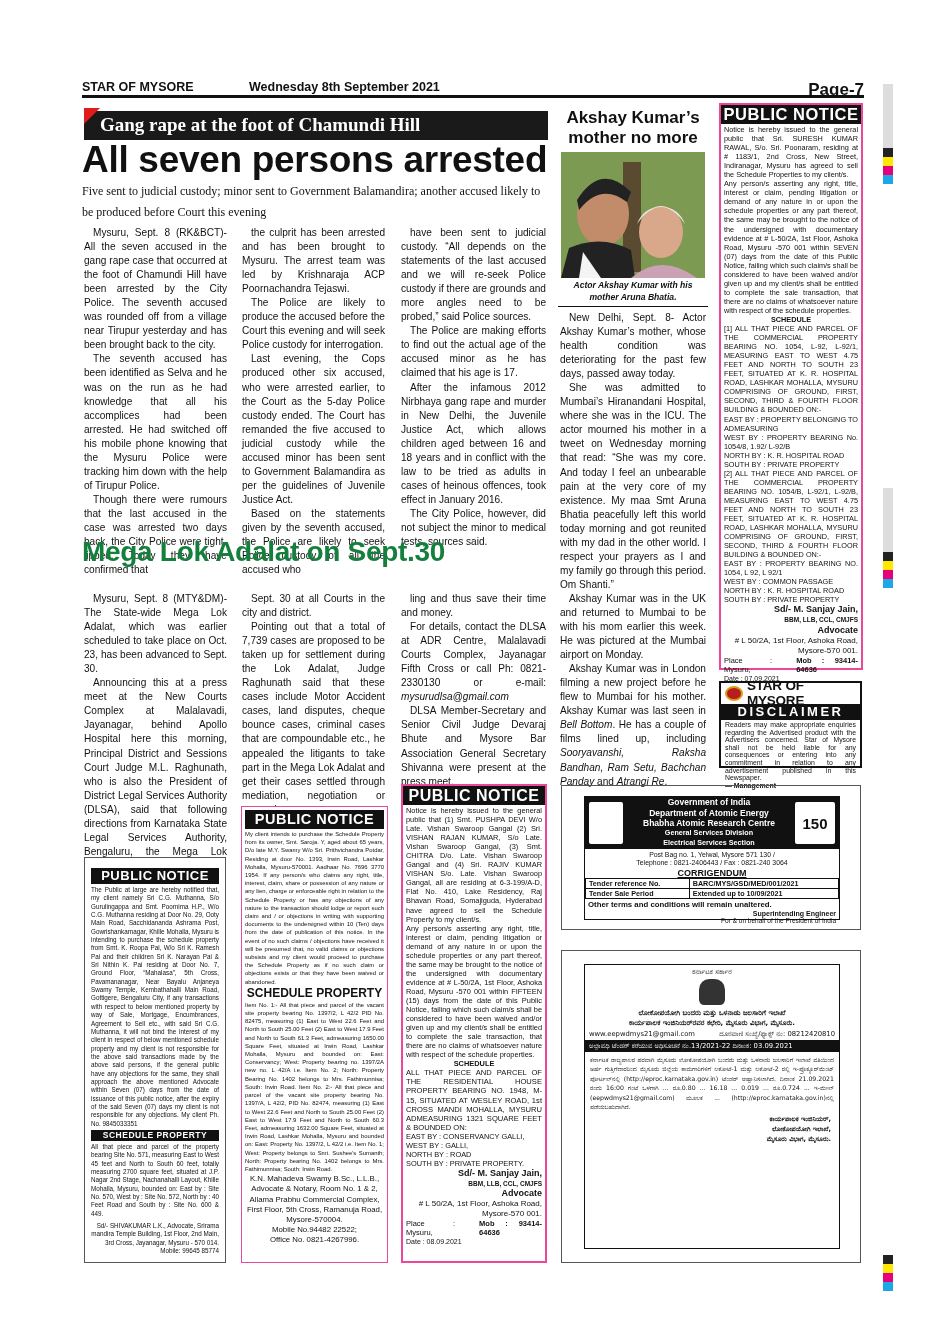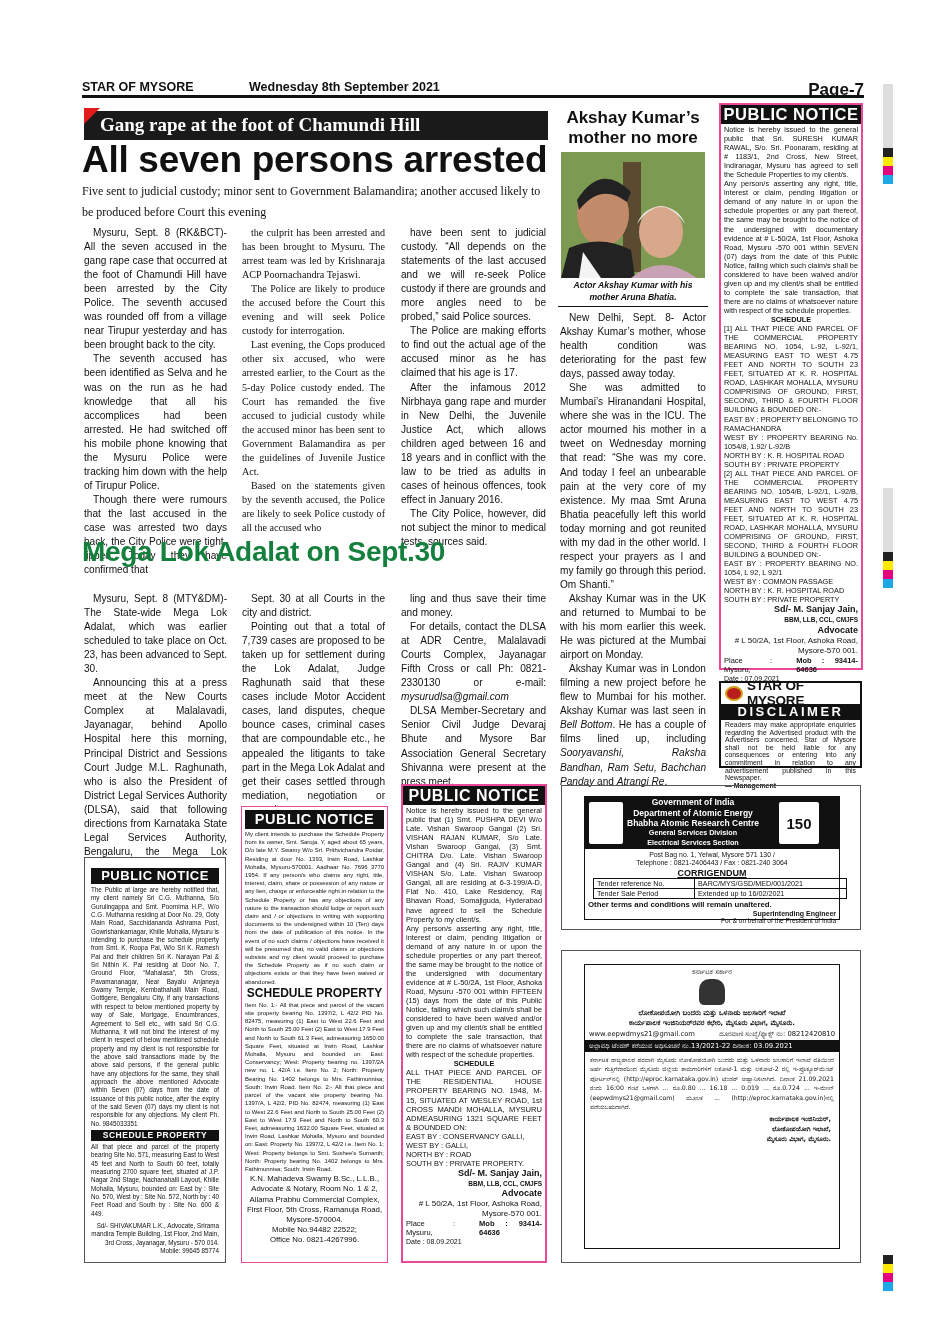--- a/index.html
+++ b/index.html
@@ -59,24 +59,24 @@
   #disclaimer .title { background: #111; color: #fff; font-weight: bold; font-size: 13px; letter-spacing: 2.5px; text-align: center; height: 16px; line-height: 16px; }
   #disclaimer .txt { font-size: 6.9px; line-height: 7.6px; padding: 1px 4px; text-align: justify; }
 
   
   #barc-frame { left: 561px; top: 785px; width: 300px; height: 145px; border: 1px solid #555; }
   #barc { left: 584px; top: 796px; width: 256px; height: 124px; border: 1px solid #111; }
   #barc .head { background: #111; color: #fff; height: 52px; display: flex; align-items: center; }
   #barc .head .em { width: 34px; height: 42px; margin: 0 4px; background: #fff; border-radius: 2px; }
   #barc .head .txt { flex: 1; text-align: center; font-weight: bold; font-size: 8.5px; line-height: 10.3px; }
   #barc .head .txt .sm { font-size: 7.2px; }
-  #barc .head .logo150 { width: 40px; height: 42px; margin: 0 20px; background: #fff; border-radius: 2px; display:flex; align-items:center; justify-content:center; color:#111; font-weight:bold; font-size:15px;}
+  #barc .head .logo150 { width: 40px; height: 42px; margin: 0 4px; background: #fff; border-radius: 2px; display:flex; align-items:center; justify-content:center; color:#111; font-weight:bold; font-size:15px;}
   #barc .addr { text-align: center; font-size: 6.9px; line-height: 8.4px; margin-top: 2px; }
   #barc .corr { text-align: center; font-weight: bold; font-size: 9px; text-decoration: underline; }
-  #barc table { width: 100%; border-collapse: collapse; font-size: 7.2px; font-weight: normal; margin-left: 8px; }
+  #barc table { width: 100%; border-collapse: collapse; font-size: 7.2px; font-weight: bold; }
   #barc td { border: 1px solid #111; padding: 0 3px; height: 10px; }
   #barc .other { font-weight: bold; font-size: 7.8px; padding: 1px 3px; }
   #barc .se { text-align: right; font-weight: bold; font-size: 7px; padding-right: 3px; }
   #barc .pres { text-align: right; font-size: 6.5px; padding-right: 3px; }
 
   
   #pwd-frame { left: 561px; top: 950px; width: 300px; height: 313px; border: 1px solid #555; }
   #pwd { left: 584px; top: 964px; width: 256px; height: 285px; border: 1px solid #111; font-family: "DejaVu Sans", sans-serif; }
   #pwd .gov { text-align: center; font-size: 7px; margin-top: 3px; }
   #pwd .emblem { margin: 3px auto; width: 26px; height: 26px; background: #333; border-radius: 40% 40% 20% 20%; }
@@ -121,21 +121,21 @@
   <span>Gang rape at the foot of Chamundi Hill</span>
 </div>
 <div id="headline" class="abs">All seven persons arrested</div>
 <div id="deck" class="abs">Five sent to judicial custody; minor sent to Government Balamandira; another accused likely to be produced before Court this evening</div>
 
 <div class="col" style="left:84px;top:226px;width:143px;">
   <p>Mysuru, Sept. 8 (RK&amp;BCT)- All the seven accused in the gang rape case that occurred at the foot of Chamundi Hill have been arrested by the City Police. The seventh accused was rounded off from a village near Tirupur yesterday and has been brought back to the city.</p>
   <p>The seventh accused has been identified as Selva and he was on the run as he had knowledge that all his accomplices had been arrested. He had switched off his mobile phone knowing that the Mysuru Police were tracking him down with the help of Tirupur Police.</p>
   <p>Though there were rumours that the last accused in the case was arrested two days back, the City Police were tight-lipped. Today they have confirmed that</p>
 </div>
-<div class="col" style="left:242px;top:226px;width:143px;font-family:Liberation Serif, serif;">
+<div class="col" style="left:242px;top:226px;width:143px;">
   <p>the culprit has been arrested and has been brought to Mysuru. The arrest team was led by Krishnaraja ACP Poornachandra Tejaswi.</p>
   <p>The Police are likely to produce the accused before the Court this evening and will seek Police custody for interrogation.</p>
   <p>Last evening, the Cops produced other six accused, who were arrested earlier, to the Court as the 5-day Police custody ended. The Court has remanded the five accused to judicial custody while the accused minor has been sent to Government Balamandira as per the guidelines of Juvenile Justice Act.</p>
   <p>Based on the statements given by the seventh accused, the Police are likely to seek Police custody of all the accused who</p>
 </div>
 <div class="col" style="left:401px;top:226px;width:145px;">
   <p>have been sent to judicial custody. “All depends on the statements of the last accused and we will re-seek Police custody if there are grounds and more angles need to be probed,” said Police sources.</p>
   <p>The Police are making efforts to find out the actual age of the accused minor as he has claimed that his age is 17.</p>
   <p>After the infamous 2012 Nirbhaya gang rape and murder in New Delhi, the Juvenile Justice Act, which allows children aged between 16 and 18 years and in conflict with the law to be tried as adults in cases of heinous offences, took effect in January 2016.</p>
   <p>The City Police, however, did not subject the minor to medical tests, sources said.</p>
@@ -178,21 +178,21 @@
   <p><span>Akshay Kumar was in London filming a new project before he flew to Mumbai for his mother. Akshay Kumar was last seen in </span><em>Bell Bottom</em><span>. He has a couple of films lined up, including </span><em>Sooryavanshi, Raksha Bandhan, Ram Setu, Bachchan Panday</em><span> and </span><em>Atrangi Re</em><span>.</span></p>
 </div>
 
 <div class="notice" style="left:719px;top:103px;width:144px;height:567px;border-width:2px;">
   <div class="bar" style="font-size:16.5px;height:19px;line-height:19px;">PUBLIC NOTICE</div>
   <div class="body">
     <p>Notice is hereby issued to the general public that Sri. SURESH KUMAR RAWAL, S/o. Sri. Poonaram, residing at # 1183/1, 2nd Cross, New Street, Indiranagar, Mysuru has agreed to sell the Schedule Properties to my client/s.</p>
     <p>Any person/s asserting any right, title, interest or claim, pending litigation or demand of any nature in or upon the schedule properties or any part thereof, the same may be brought to the notice of the undersigned with documentary evidence at # L-50/2A, 1st Floor, Ashoka Road, Mysuru -570 001 within SEVEN (07) days from the date of this Public Notice, failing which such claim/s shall be considered to have been waived and/or given up and my client/s shall be entitled to complete the sale transaction, that there are no claims of whatsoever nature with respect of the schedule properties.</p>
     <p class="sched">SCHEDULE</p>
     <p>[1] ALL THAT PIECE AND PARCEL OF THE COMMERCIAL PROPERTY BEARING NO. 1054, L-92, L-92/1, MEASURING EAST TO WEST 4.75 FEET AND NORTH TO SOUTH 23 FEET, SITUATED AT K. R. HOSPITAL ROAD, LASHKAR MOHALLA, MYSURU COMPRISING OF GROUND, FIRST, SECOND, THIRD &amp; FOURTH FLOOR BUILDING &amp; BOUNDED ON:-</p>
-    <p>EAST BY : PROPERTY BELONGING TO RAMACHANDRA</p>
+    <p>EAST BY : PROPERTY BELONGING TO ADMEASURING</p>
     <p>WEST BY : PROPERTY BEARING No. 1054/8, 1.92/ L-92/B</p>
     <p>NORTH BY : K. R. HOSPITAL ROAD</p>
     <p>SOUTH BY : PRIVATE PROPERTY</p>
     <p>[2] ALL THAT PIECE AND PARCEL OF THE COMMERCIAL PROPERTY BEARING NO. 1054/B, L-92/1, L-92/B, MEASURING EAST TO WEST 4.75 FEET AND NORTH TO SOUTH 23 FEET, SITUATED AT K. R. HOSPITAL ROAD, LASHKAR MOHALLA, MYSURU COMPRISING OF GROUND, FIRST, SECOND, THIRD &amp; FOURTH FLOOR BUILDING &amp; BOUNDED ON:-</p>
     <p>EAST BY : PROPERTY BEARING NO. 1054, L 92, L 92/1</p>
     <p>WEST BY : COMMON PASSAGE</p>
     <p>NORTH BY : K. R. HOSPITAL ROAD</p>
     <p>SOUTH BY : PRIVATE PROPERTY</p>
     <p class="sig">Sd/- M. Sanjay Jain,</p>
     <p class="sig-s">BBM, LLB, CCL, CMJFS</p>
@@ -290,21 +290,21 @@
   </div>
   <div class="corr">CORRIGENDUM</div>
   <table>
     <tbody>
         <tr>
           <td>Tender reference No.</td>
           <td>BARC/MYS/GSD/MED/001/2021</td>
         </tr>
     <tr>
           <td>Tender Sale Period</td>
-          <td>Extended up to 16/02/2021</td>
+          <td>Extended up to 10/09/2021</td>
         </tr>
   </tbody>
     </table>
   <div class="other">Other terms and conditions will remain unaltered.</div>
   <div class="se">Superintending Engineer</div>
   <div class="pres">For &amp; on behalf of the President of India</div>
 </div>
 
 <div id="pwd-frame" class="abs"></div>
 <div id="pwd" class="abs">

